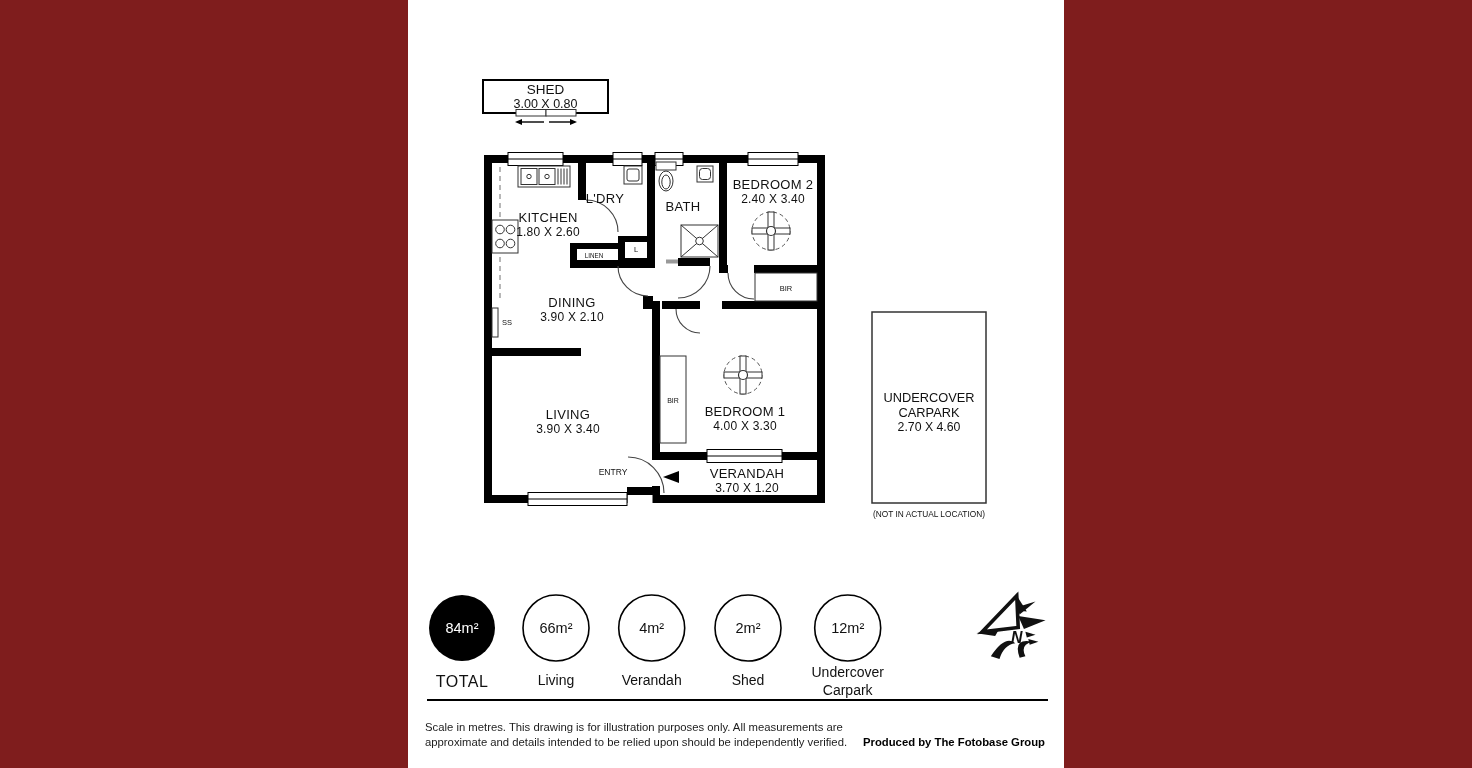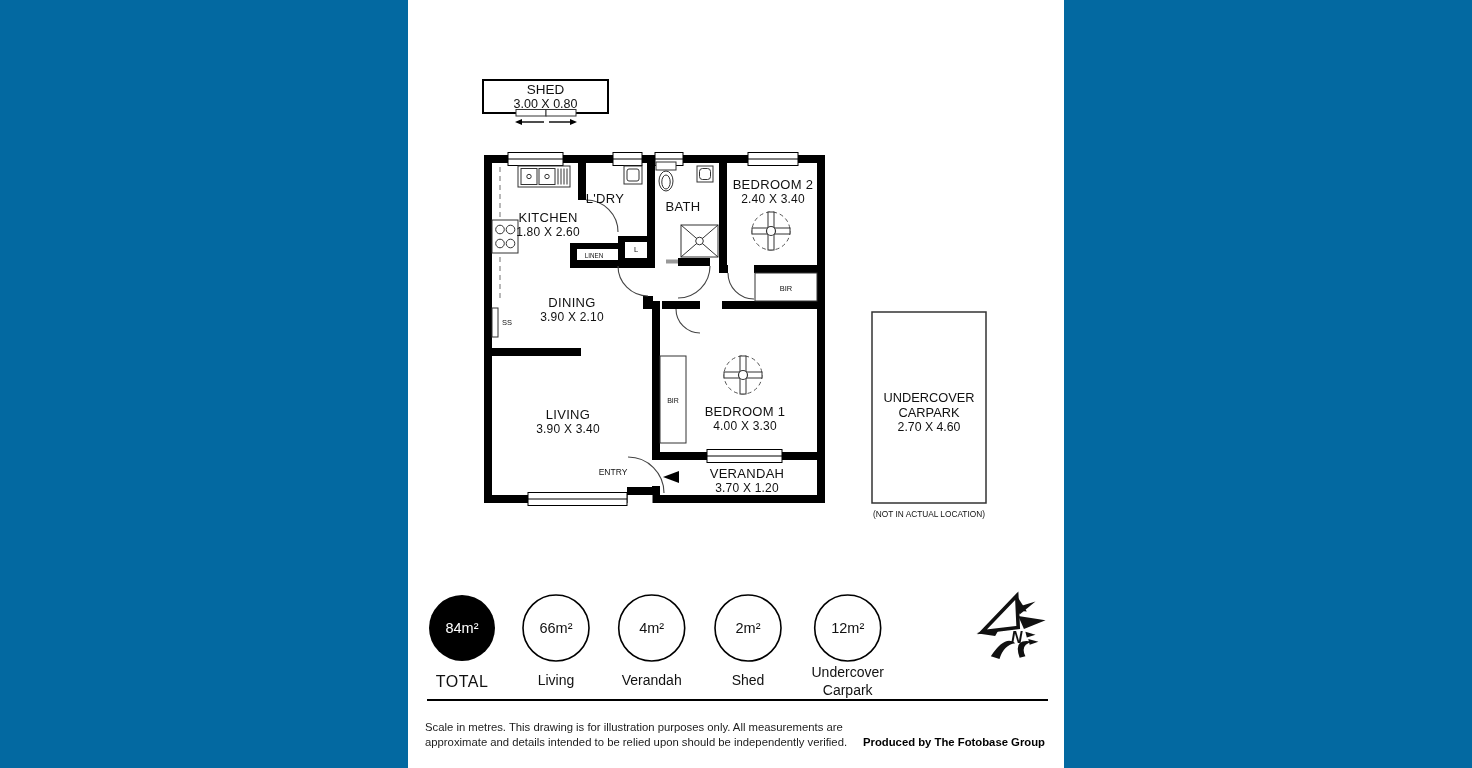--- a/index.html
+++ b/index.html
@@ -1,16 +1,16 @@
 <!DOCTYPE html>
 <html><head>
 <meta charset="utf-8">
 <style>
   html,body{margin:0;padding:0;background:#222733;}
-  .page{position:relative;width:1472px;height:768px;background:#0369a1;overflow:hidden;
+  .page{position:relative;width:1472px;height:768px;background:#7f1d1d;overflow:hidden;
         font-family:"Liberation Sans",sans-serif;}
   .content{position:absolute;left:408px;top:0;width:656px;height:768px;background:#ffffff;}
   svg text{fill:#111;}
   .wall{fill:#000;}
   .thin{fill:#fff;stroke:#333;stroke-width:1;}
   .fixline{stroke:#333;stroke-width:1;fill:none;}
   .arc{stroke:#444;stroke-width:1.1;fill:none;}
   .roomname{font-size:13px;letter-spacing:.3px;}
   .roomdims{font-size:12px;letter-spacing:.2px;}
   .tinylabel{font-size:7.5px;}

